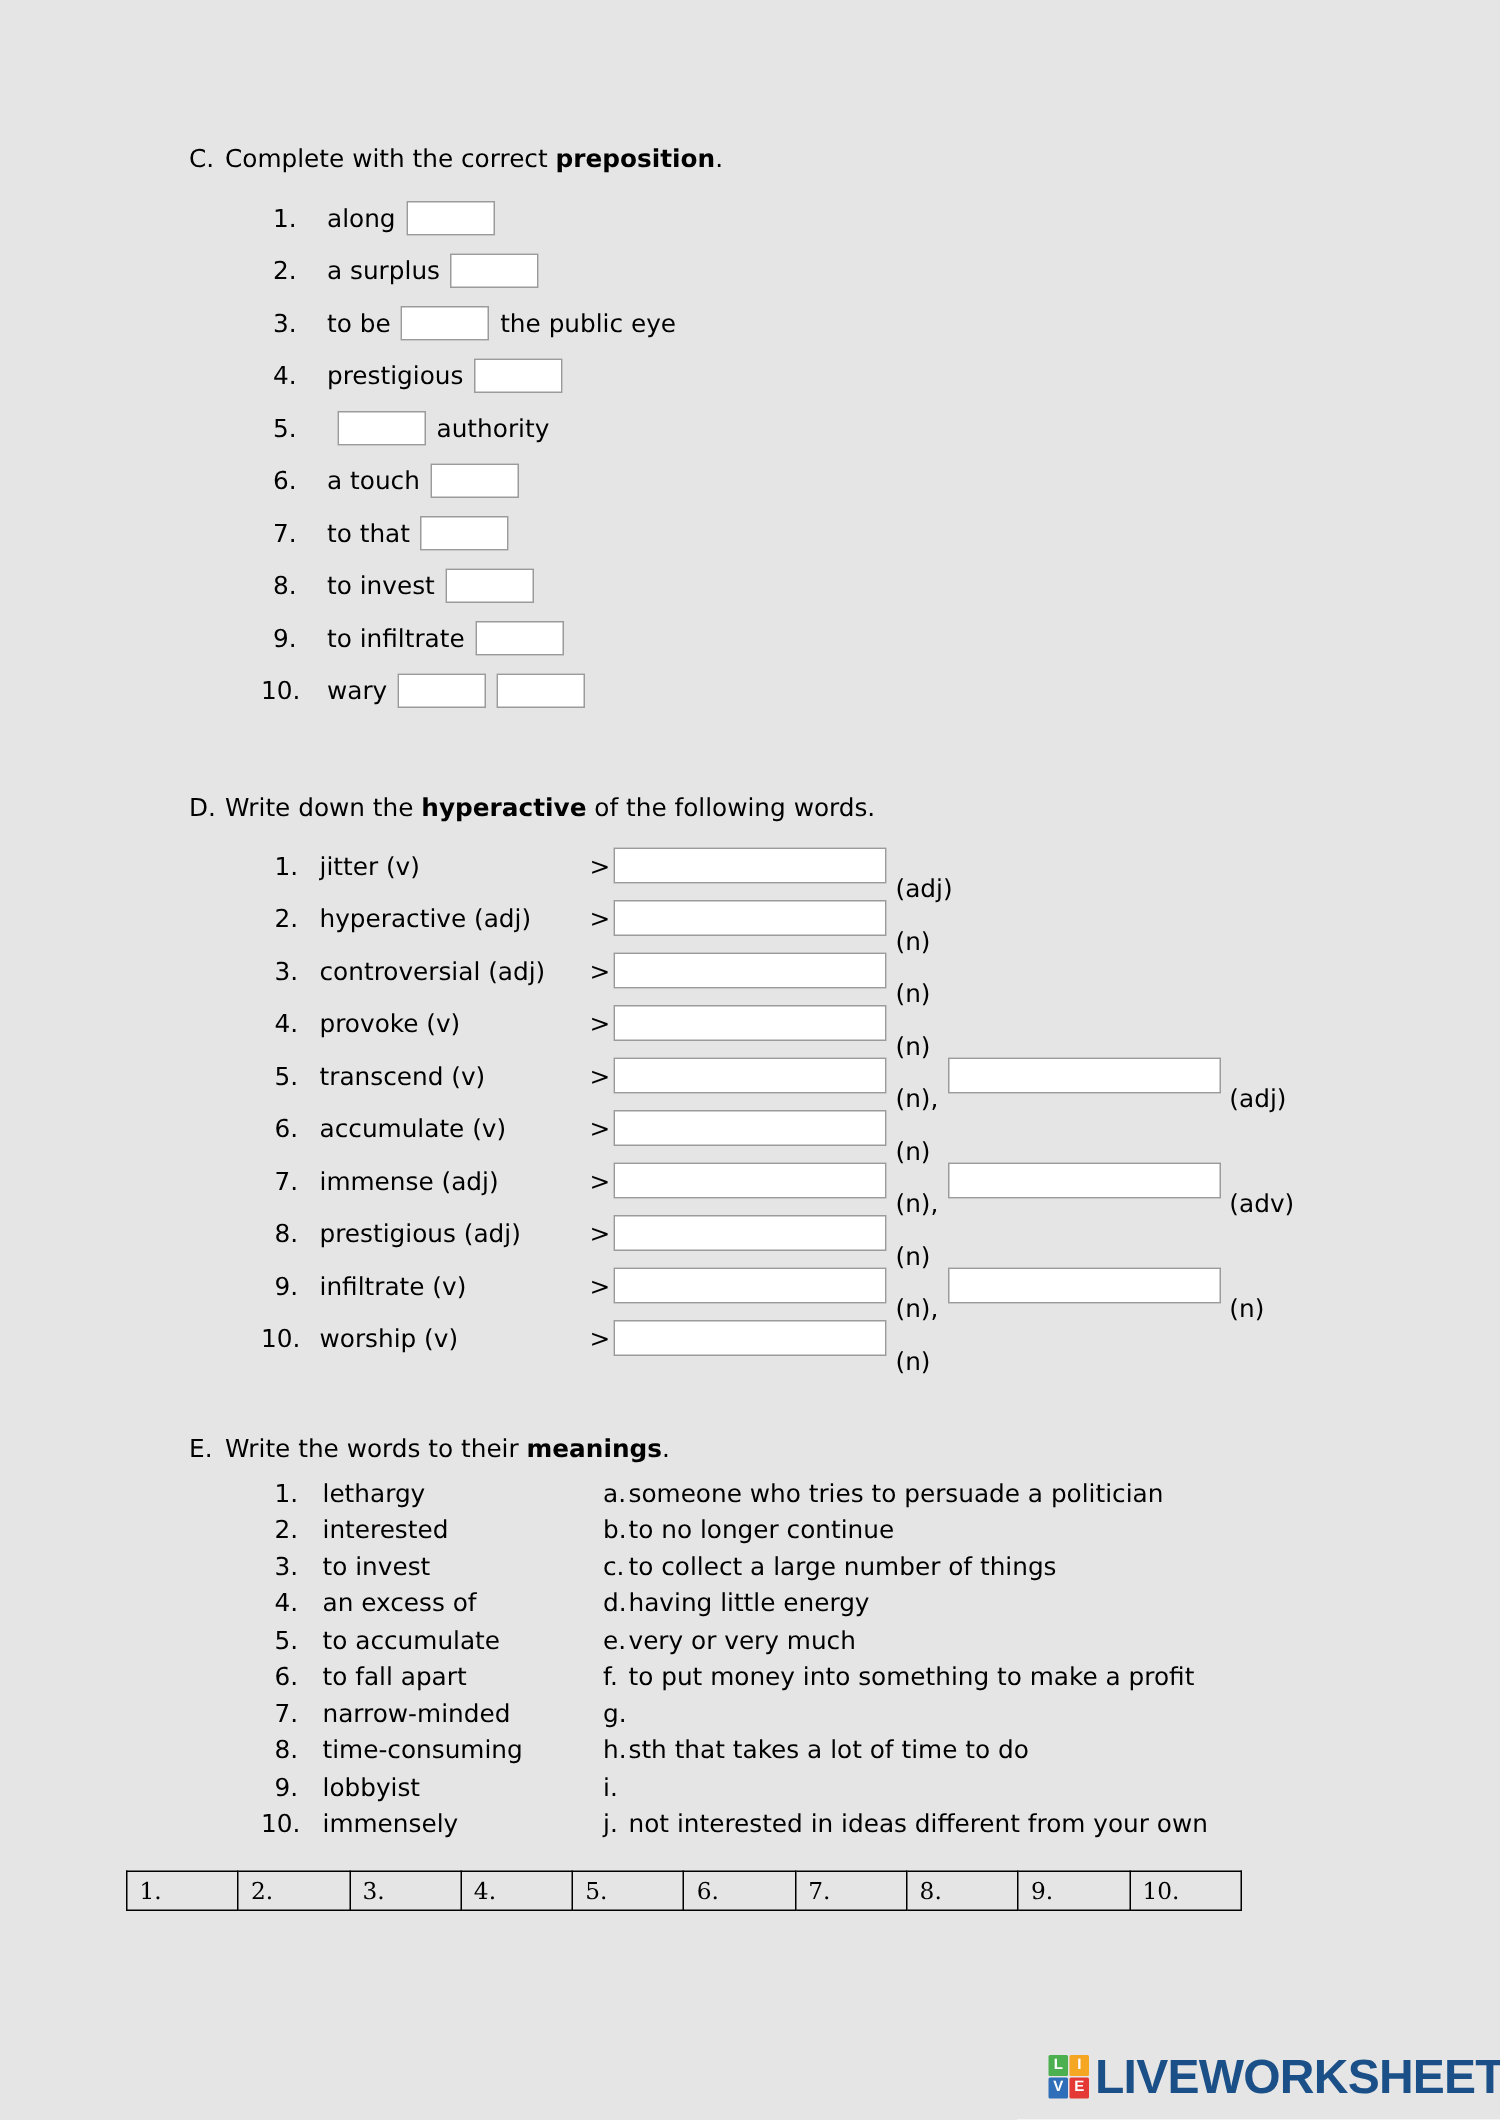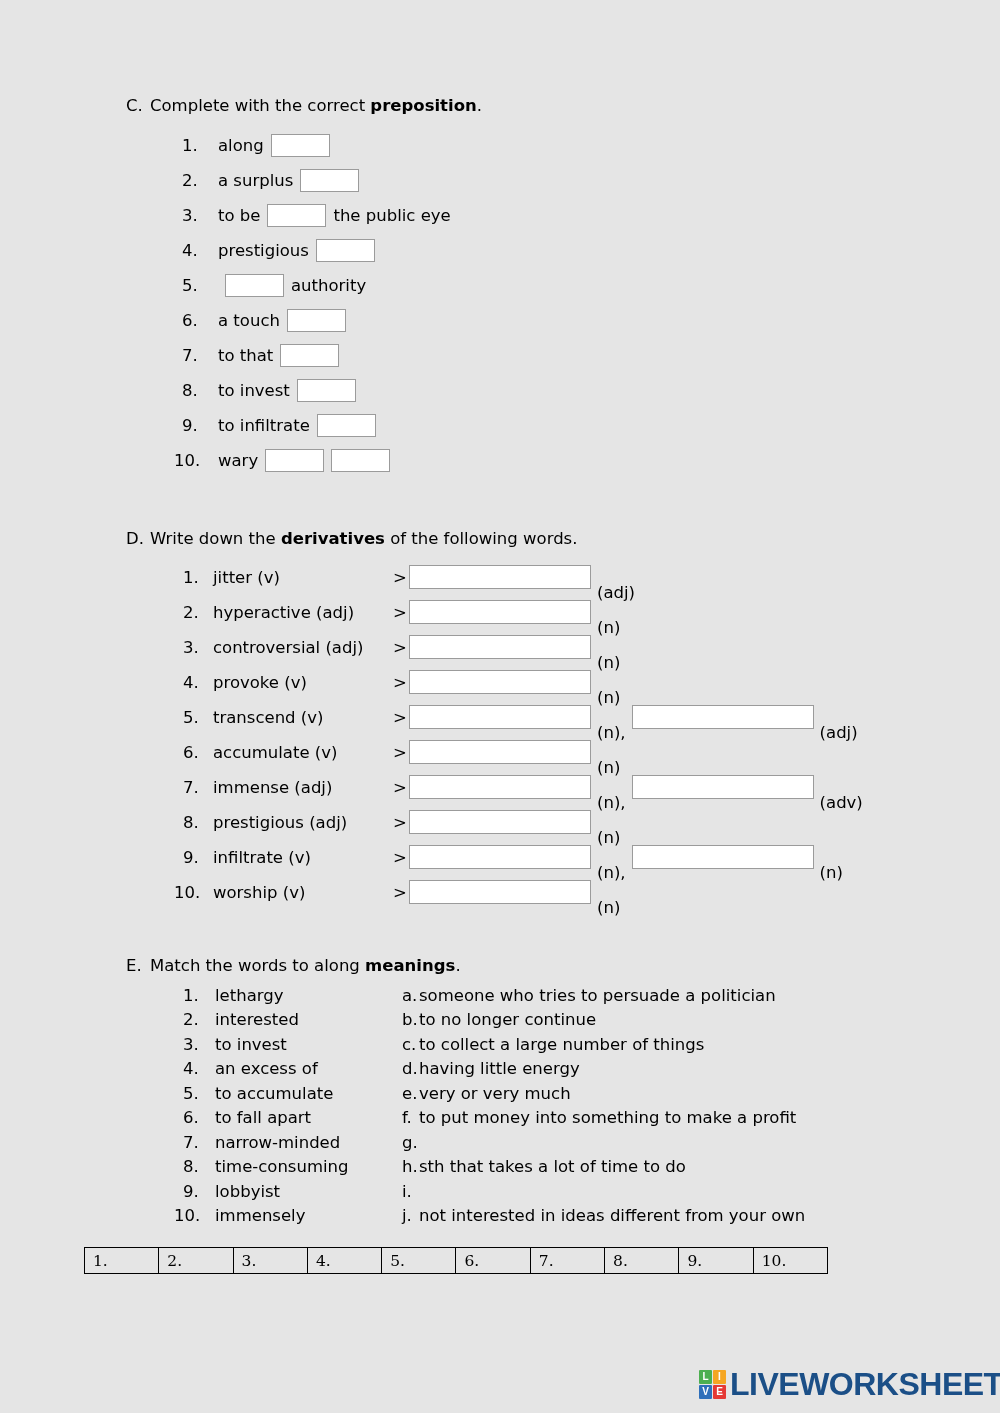--- a/index.html
+++ b/index.html
@@ -249,21 +249,21 @@
         <span class="blank c-blank"></span>
         <span class="blank c-blank" style="margin-left:0"></span>
         <span class="c-text"></span>
       </div>
 
     </div>
   </div>
 
   <div class="section" id="section-d">
     <div class="sec-head">
-      <span class="sec-letter">D.</span><span>Write down the </span><b>derivatives</b><span> of the following words.</span>
+      <span class="sec-letter">D.</span><span>Write down the </span><b>hyperactive</b><span> of the following words.</span>
     </div>
     <div class="d-list">
 
       <div class="d-row">
         <span class="d-num">1.</span>
         <span class="d-word">jitter (v)</span>
         <span class="d-arrow">&gt;</span>
         <span class="blank d-blank"></span>
         <span class="d-pos">(adj)</span>
       </div>
@@ -344,21 +344,21 @@
         <span class="d-arrow">&gt;</span>
         <span class="blank d-blank"></span>
         <span class="d-pos">(n)</span>
       </div>
 
     </div>
   </div>
 
   <div class="section" id="section-e">
     <div class="sec-head">
-      <span class="sec-letter">E.</span><span>Match the words to along </span><b>meanings</b><span>.</span>
+      <span class="sec-letter">E.</span><span>Write the words to their </span><b>meanings</b><span>.</span>
     </div>
     <div class="e-list">
 
       <div class="e-row">
         <span class="e-num">1.</span>
         <span class="e-word">lethargy</span>
         <span class="e-letter">a.</span>
         <span class="e-def">someone who tries to persuade a politician</span>
       </div>
 

